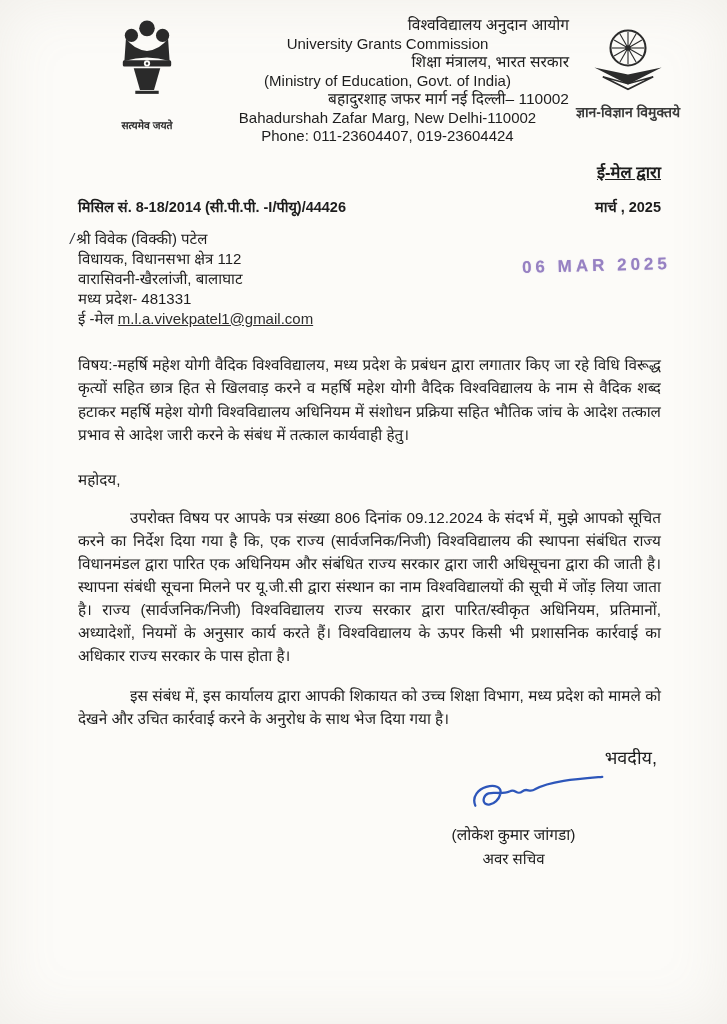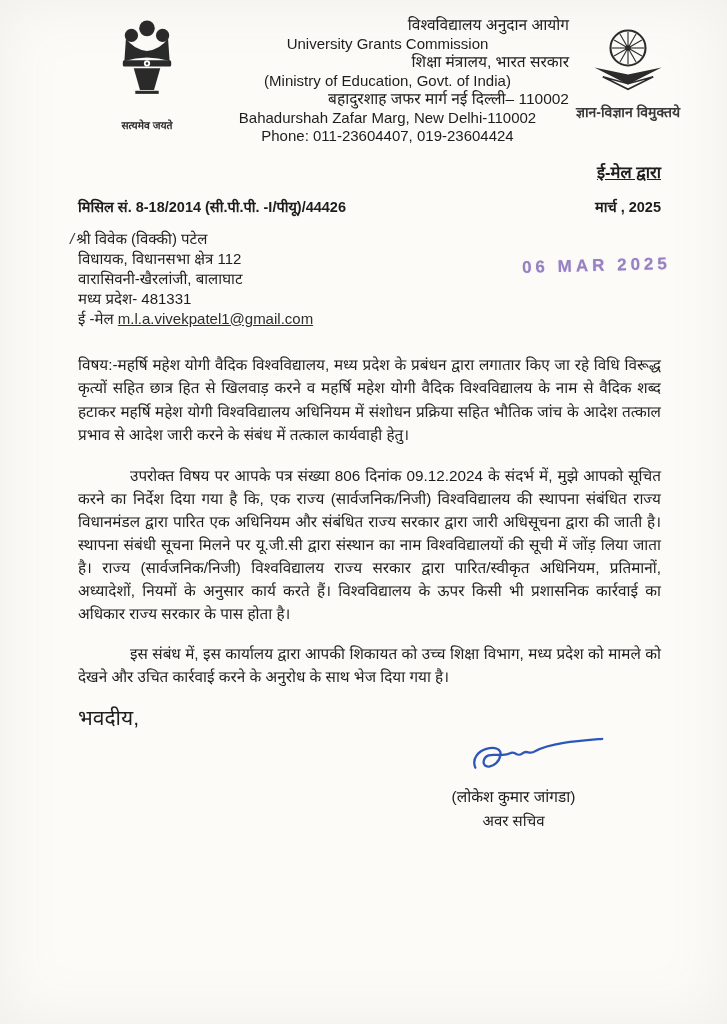--- a/index.html
+++ b/index.html
@@ -47,21 +47,21 @@
     letter-spacing:4px;transform:rotate(-1.5deg);
     opacity:.9;text-shadow:0 0 1px rgba(140,116,189,.55);
     white-space:nowrap;
   }
 
   .subject{font-size:15.3px;line-height:23.5px;text-align:justify;margin:24px 0 0 0;}
   .salut{font-size:15.3px;margin:22px 0 0 0;}
   .para{font-size:15.3px;line-height:23px;text-align:justify;margin:17px 0 0 0;}
   .indent{text-indent:52px;}
 
-  .closing{font-size:21px;margin-top:15px;padding-right:4px;}
+  .closing{font-size:18px;text-align:right;margin-top:15px;padding-right:4px;}
 
   .sig-block{width:215px;margin:4px 40px 0 auto;text-align:center;}
   .sig-block svg{width:158px;height:50px;display:block;margin:0 0 0 48px;}
   .sig-name{font-size:15.5px;}
   .sig-title{font-size:15px;margin-top:3px;}
 </style>
 </head>
 <body>
 
 <div class="page">
@@ -136,20 +136,21 @@
       <div>वारासिवनी-खैरलांजी, बालाघाट</div>
       <div>मध्य प्रदेश- 481331</div>
       <div>
         <span>ई -मेल</span>
         <span class="email u">m.l.a.vivekpatel1@gmail.com</span>
       </div>
     </div>
 
     <p class="subject">विषय:-महर्षि महेश योगी वैदिक विश्वविद्यालय, मध्य प्रदेश के प्रबंधन द्वारा लगातार किए जा रहे विधि विरूद्ध कृत्यों सहित छात्र हित से खिलवाड़ करने व महर्षि महेश योगी वैदिक विश्वविद्यालय के नाम से वैदिक शब्द हटाकर महर्षि महेश योगी विश्वविद्यालय अधिनियम में संशोधन प्रक्रिया सहित भौतिक जांच के आदेश तत्काल प्रभाव से आदेश जारी करने के संबंध में तत्काल कार्यवाही हेतु।</p>
 
+    <p class="salut">महोदय,</p>
 
     <p class="para indent">उपरोक्त विषय पर आपके पत्र संख्या 806 दिनांक 09.12.2024 के संदर्भ में, मुझे आपको सूचित करने का निर्देश दिया गया है कि, एक राज्य (सार्वजनिक/निजी) विश्वविद्यालय की स्थापना संबंधित राज्य विधानमंडल द्वारा पारित एक अधिनियम और संबंधित राज्य सरकार द्वारा जारी अधिसूचना द्वारा की जाती है। स्थापना संबंधी सूचना मिलने पर यू.जी.सी द्वारा संस्थान का नाम विश्वविद्यालयों की सूची में जोंड़ लिया जाता है। राज्य (सार्वजनिक/निजी) विश्वविद्यालय राज्य सरकार द्वारा पारित/स्वीकृत अधिनियम, प्रतिमानों, अध्यादेशों, नियमों के अनुसार कार्य करते हैं। विश्वविद्यालय के ऊपर किसी भी प्रशासनिक कार्रवाई का अधिकार राज्य सरकार के पास होता है।</p>
 
     <p class="para indent">इस संबंध में, इस कार्यालय द्वारा आपकी शिकायत को उच्च शिक्षा विभाग, मध्य प्रदेश को मामले को देखने और उचित कार्रवाई करने के अनुरोध के साथ भेज दिया गया है।</p>
 
     <div class="closing">भवदीय,</div>
 
     <div class="sig-block">
       <svg viewBox="0 0 160 52" aria-hidden="true">
         <path d="M20 34 C 12 14, 50 6, 46 22 C 43 34, 26 37, 29 26 C 32 16, 45 24, 56 19 C 62 16, 63 24, 69 19 C 74 15, 76 21, 82 17 C 98 8, 128 6, 152 4" fill="none" stroke="#2d56ba" stroke-width="2.4" stroke-linecap="round"></path>

